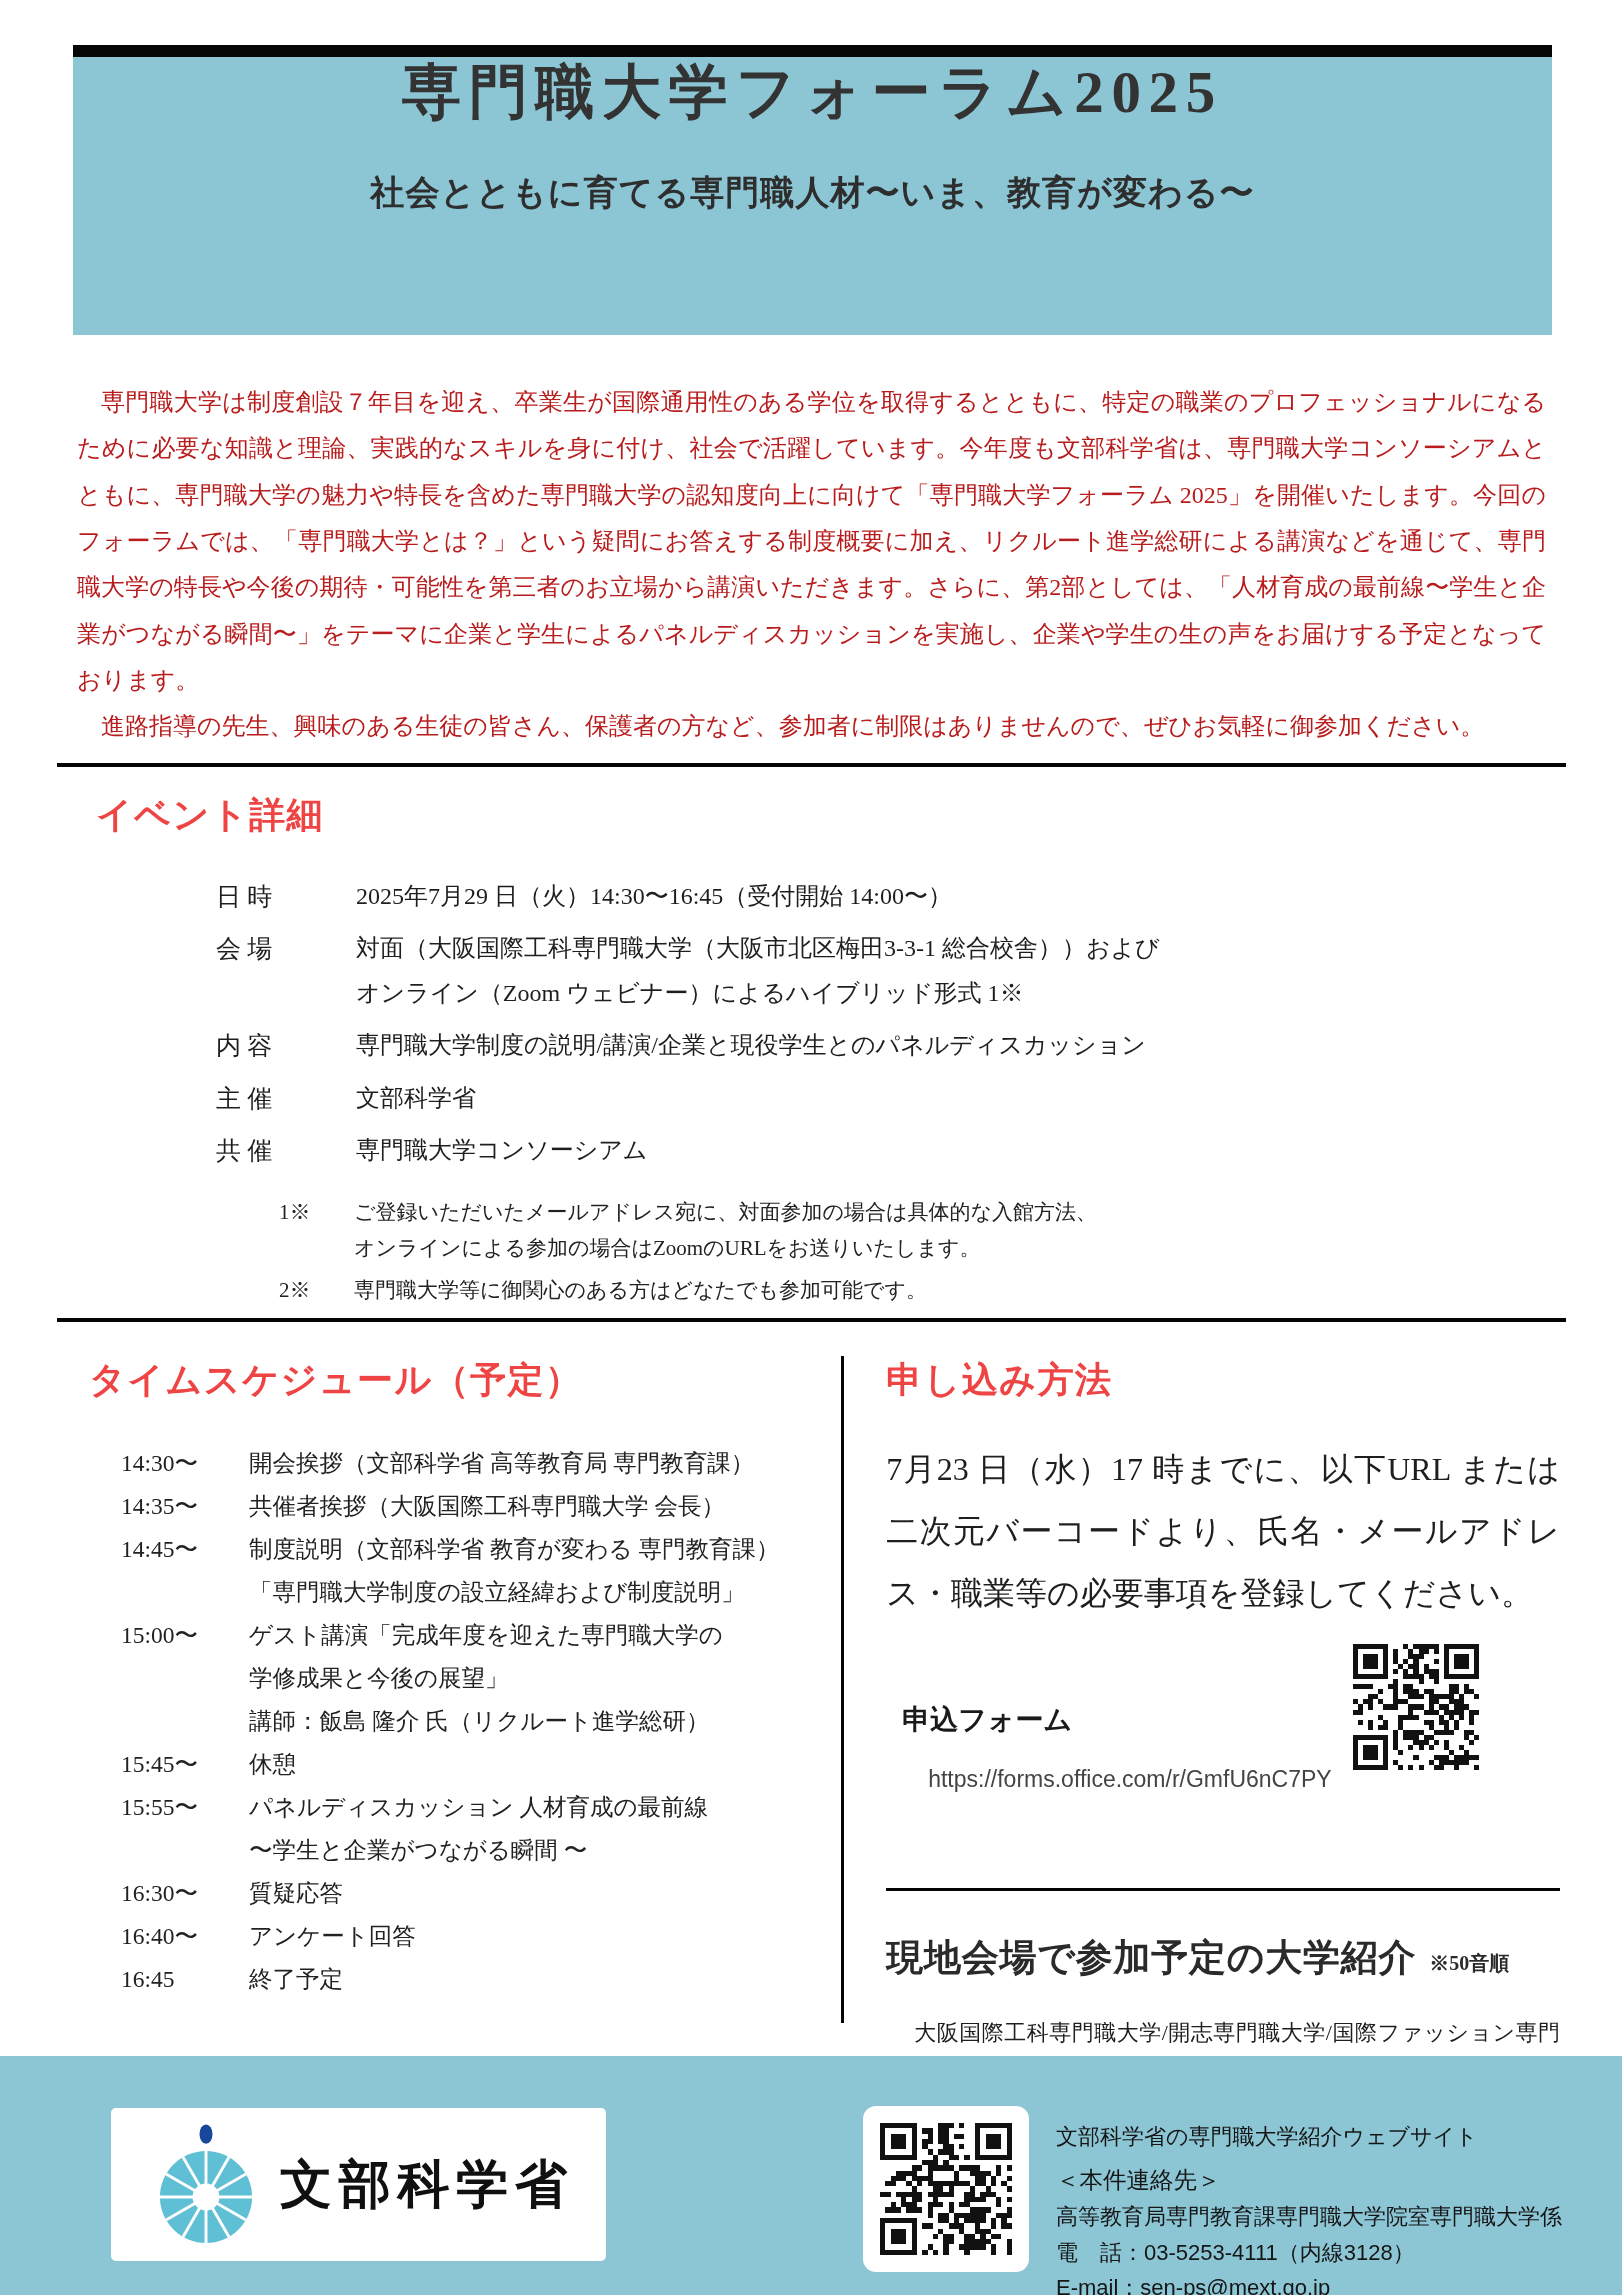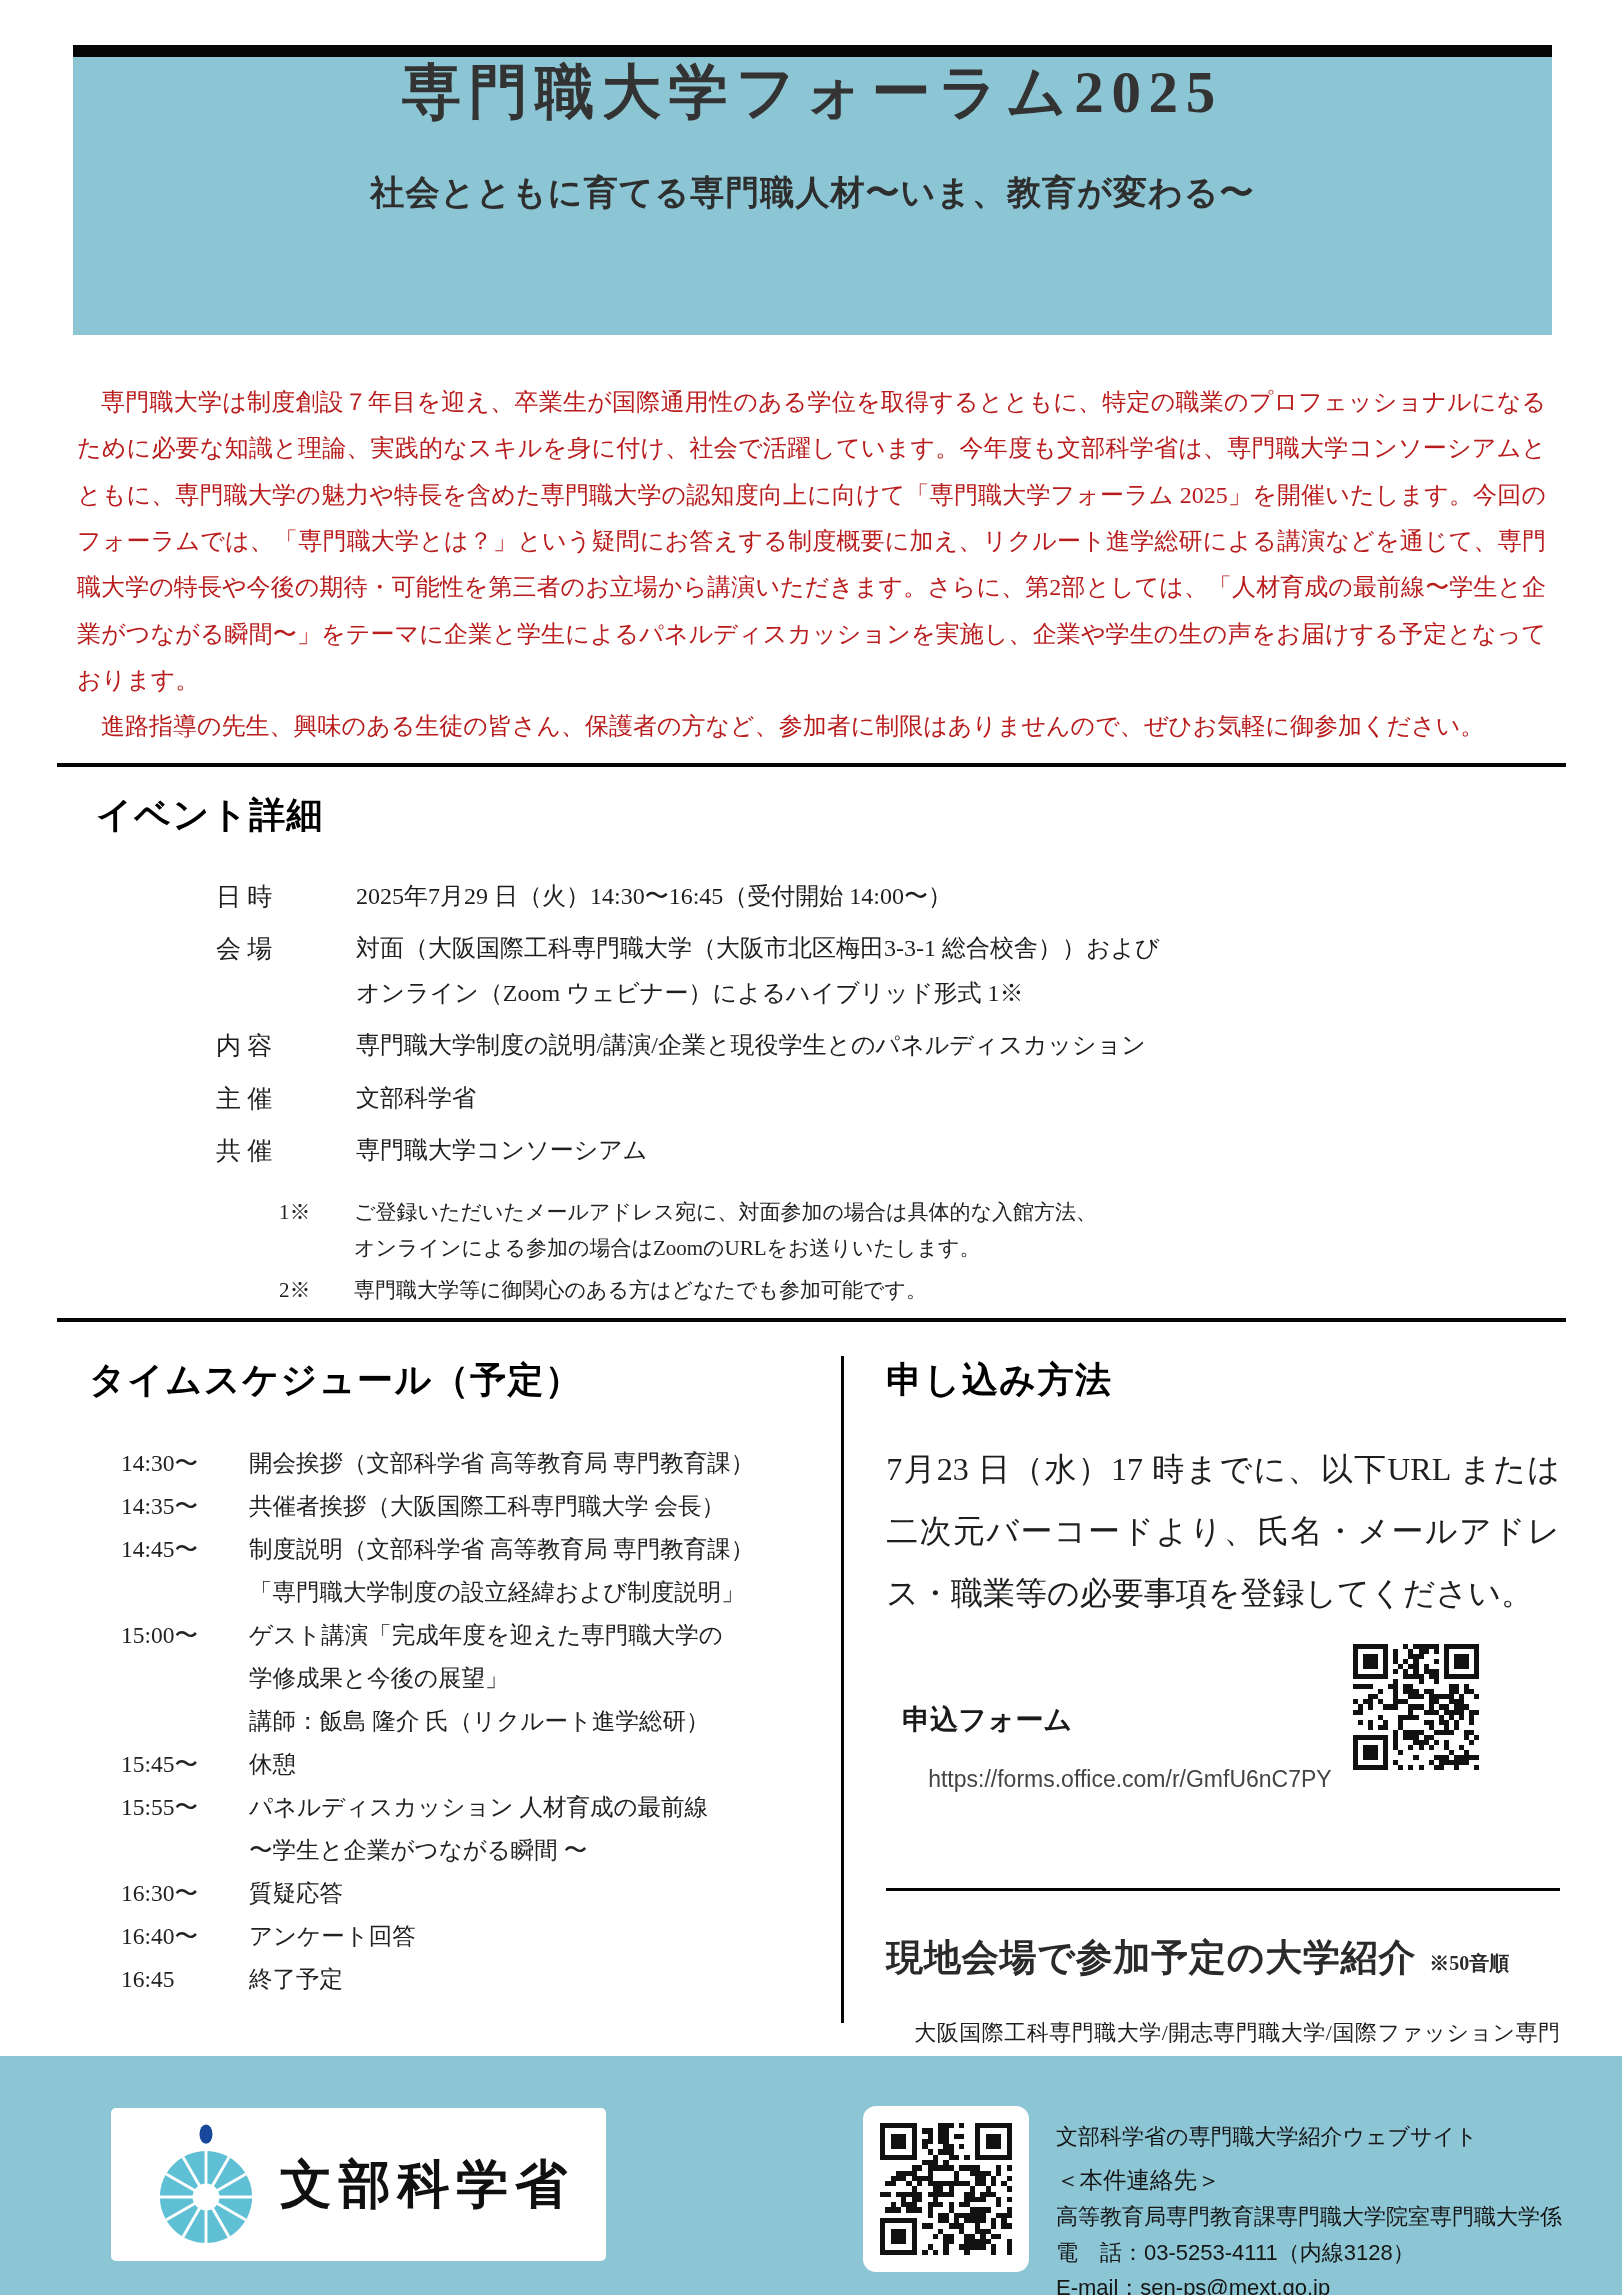--- a/index.html
+++ b/index.html
@@ -35,21 +35,21 @@
   .intro p{
     margin:0;font-size:24px;line-height:1.93;
     text-align:justify;text-indent:1em;color:#b91c1c;
   }
   
   .rule{border:none;border-top:4.9px solid #050505;margin:13px 57px 0 57px;}
   .rule.r2{margin-top:9.7px;}
   
   .event{margin:24px 73px 0 96px;}
   .sec-heading{
-    font-size:36px;font-weight:bold;color:#000000;
+    font-size:36px;font-weight:bold;color:#ef4444;
     margin:0;letter-spacing:0.04em;
   }
   .detail-rows{margin:34px 0 0 120px;}
   .detail-row{display:flex;margin-bottom:7.3px;}
   .detail-label{
     width:140px;flex:none;font-size:25px;line-height:1.82;color:#1e1e1e;
   }
   .detail-value{
     font-size:24px;line-height:1.86;white-space:pre-line;color:#1e1e1e;
   }
@@ -195,21 +195,21 @@
             <div class="sched-lines">開会挨拶（文部科学省 高等教育局 専門教育課）</div>
           </div>
 
           <div class="sched-row">
             <div class="sched-time">14:35〜</div>
             <div class="sched-lines">共催者挨拶（大阪国際工科専門職大学 会長）</div>
           </div>
 
           <div class="sched-row">
             <div class="sched-time">14:45〜</div>
-            <div class="sched-lines">制度説明（文部科学省 高等教育局 専門教育課）
+            <div class="sched-lines">制度説明（文部科学省 教育が変わる 専門教育課）
 「専門職大学制度の設立経緯および制度説明」</div>
           </div>
 
           <div class="sched-row">
             <div class="sched-time">15:00〜</div>
             <div class="sched-lines">ゲスト講演「完成年度を迎えた専門職大学の
 学修成果と今後の展望」
 講師：飯島 隆介 氏（リクルート進学総研）</div>
           </div>
 

